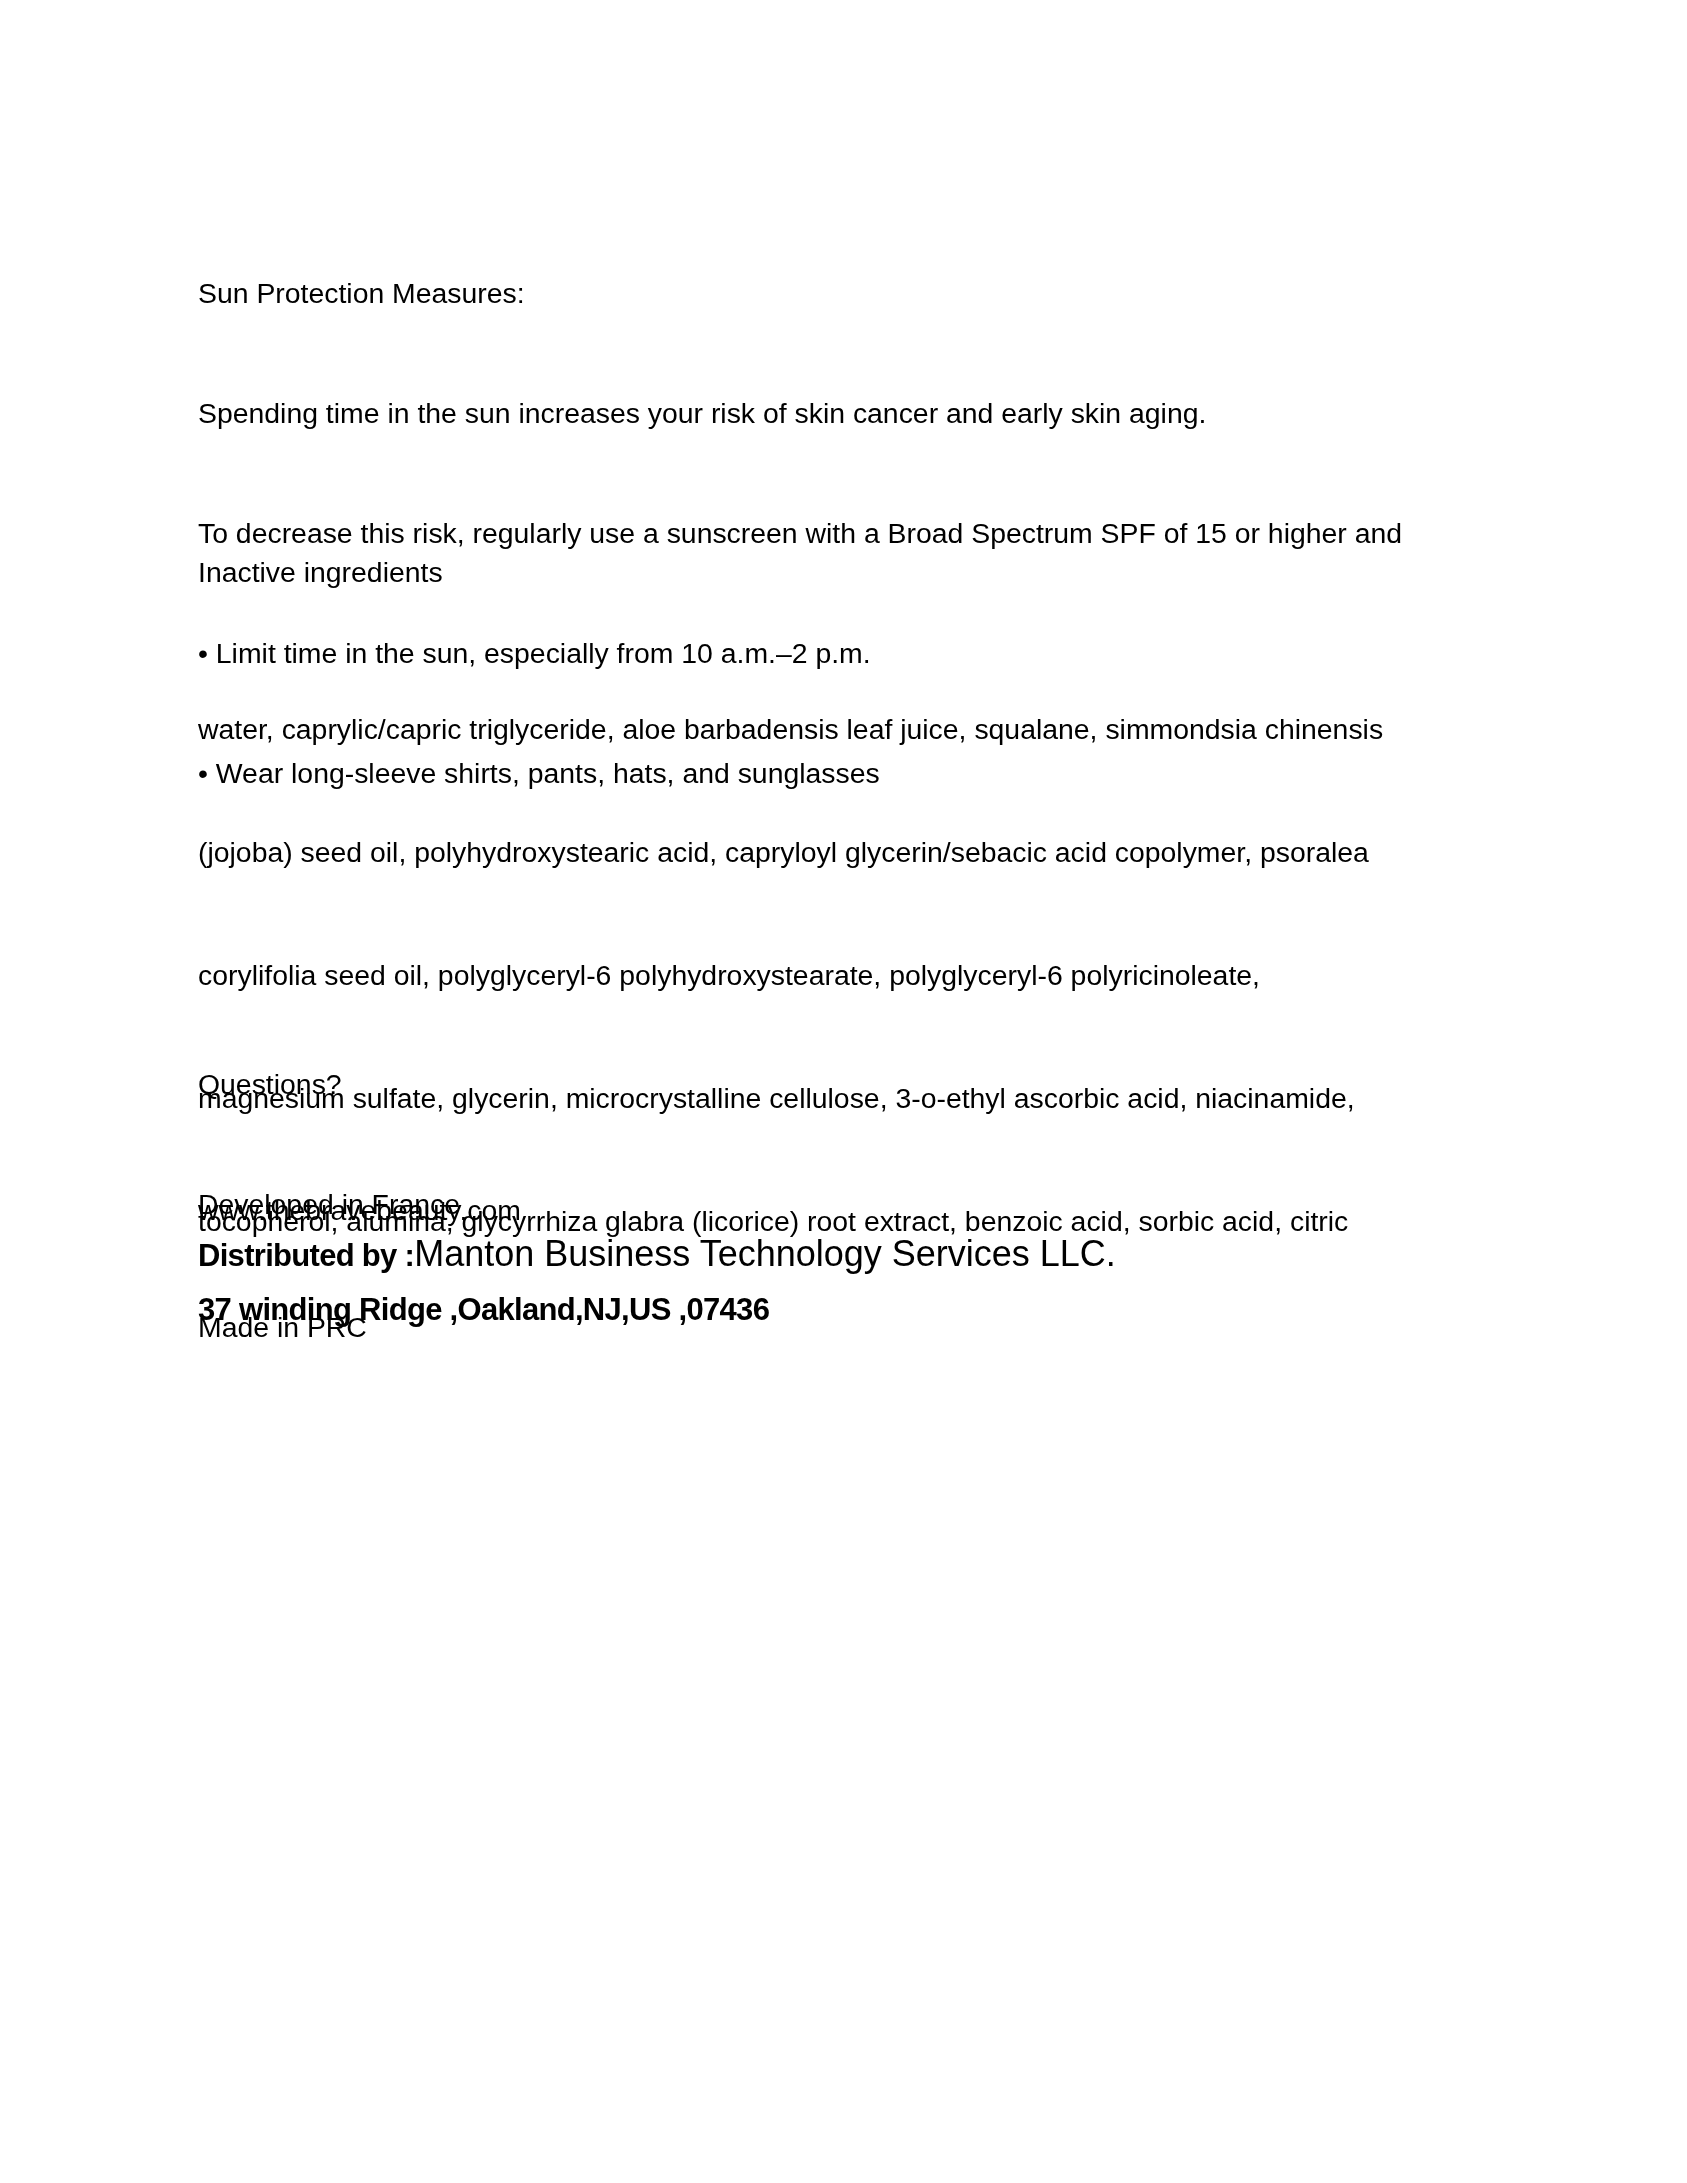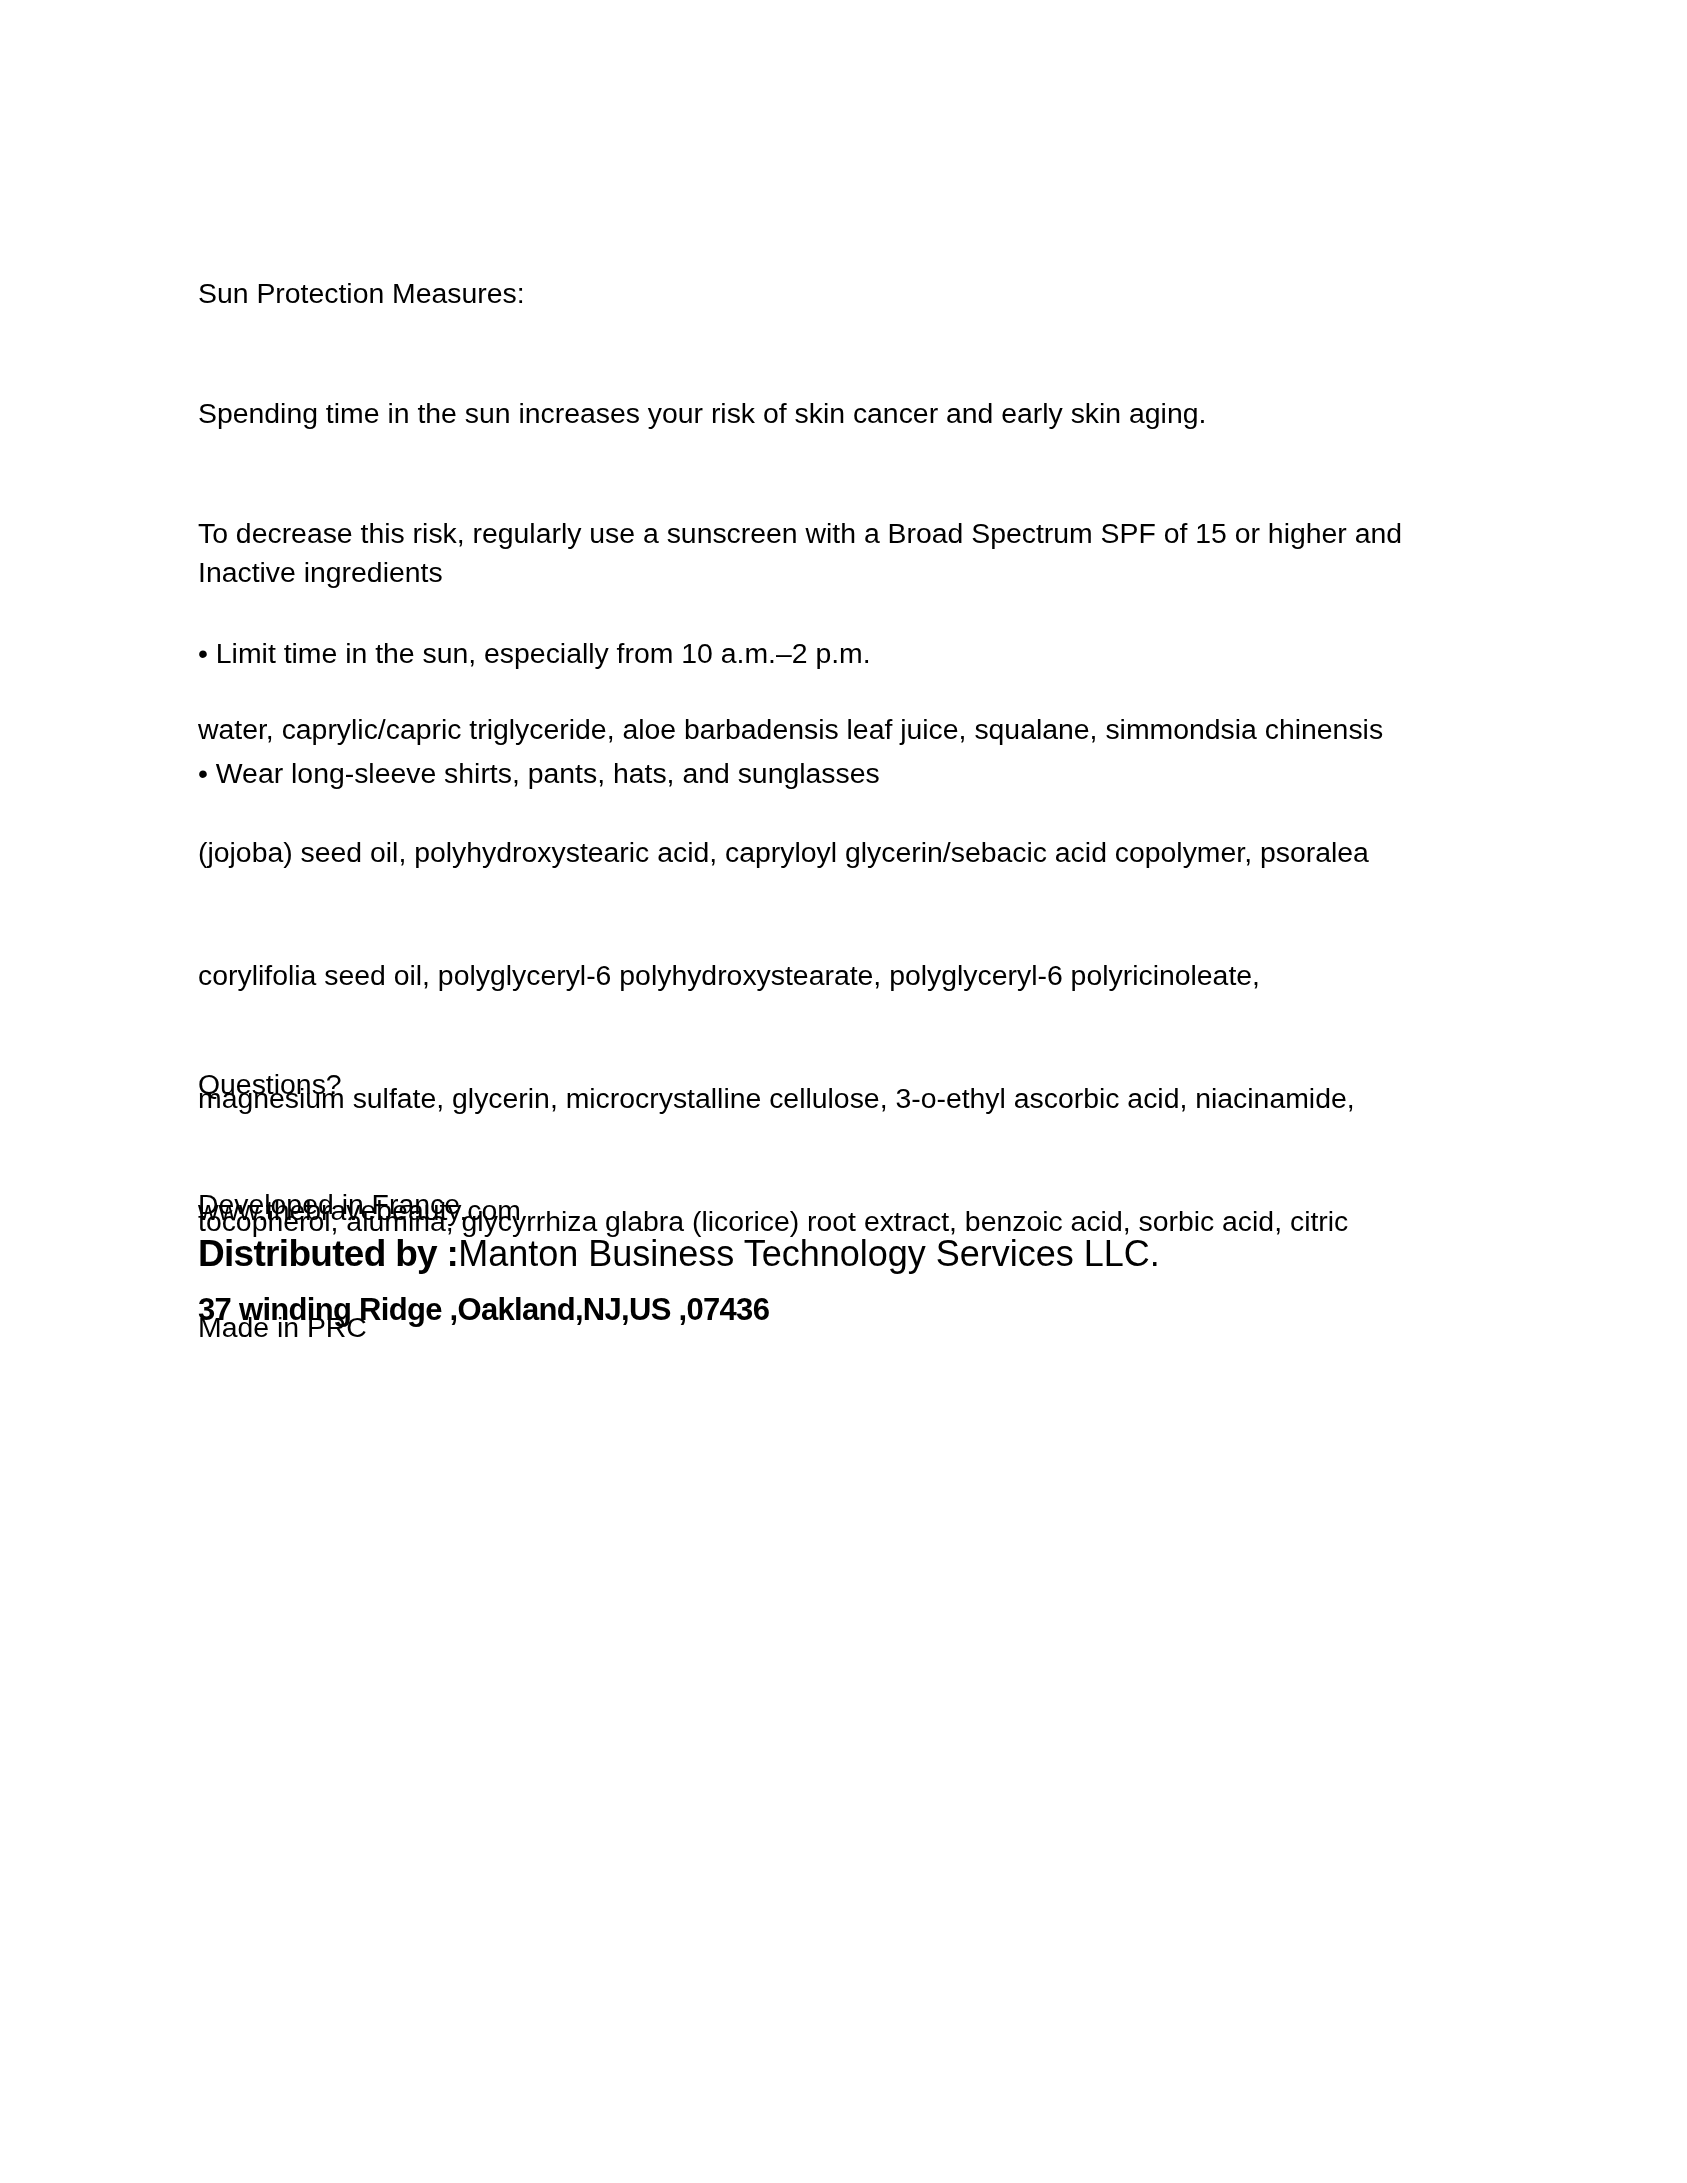--- a/index.html
+++ b/index.html
@@ -30,21 +30,21 @@
   .questions-block   { top: 979px; line-height: 42px; }
   .origin-block      { top: 1102px; line-height: 41px; }
   .distributor-line {
     position: absolute;
     left: 198px;
     top: 1229px;
     line-height: 50px;
     white-space: pre;
   }
   .distributor-label {
-    font-size: 37px;
+    font-size: 31px;
     font-weight: bold;
     letter-spacing: -0.7px;
   }
   .distributor-name {
     font-size: 36px;
     font-weight: normal;
   }
   .address-line {
     position: absolute;
     left: 198px;

